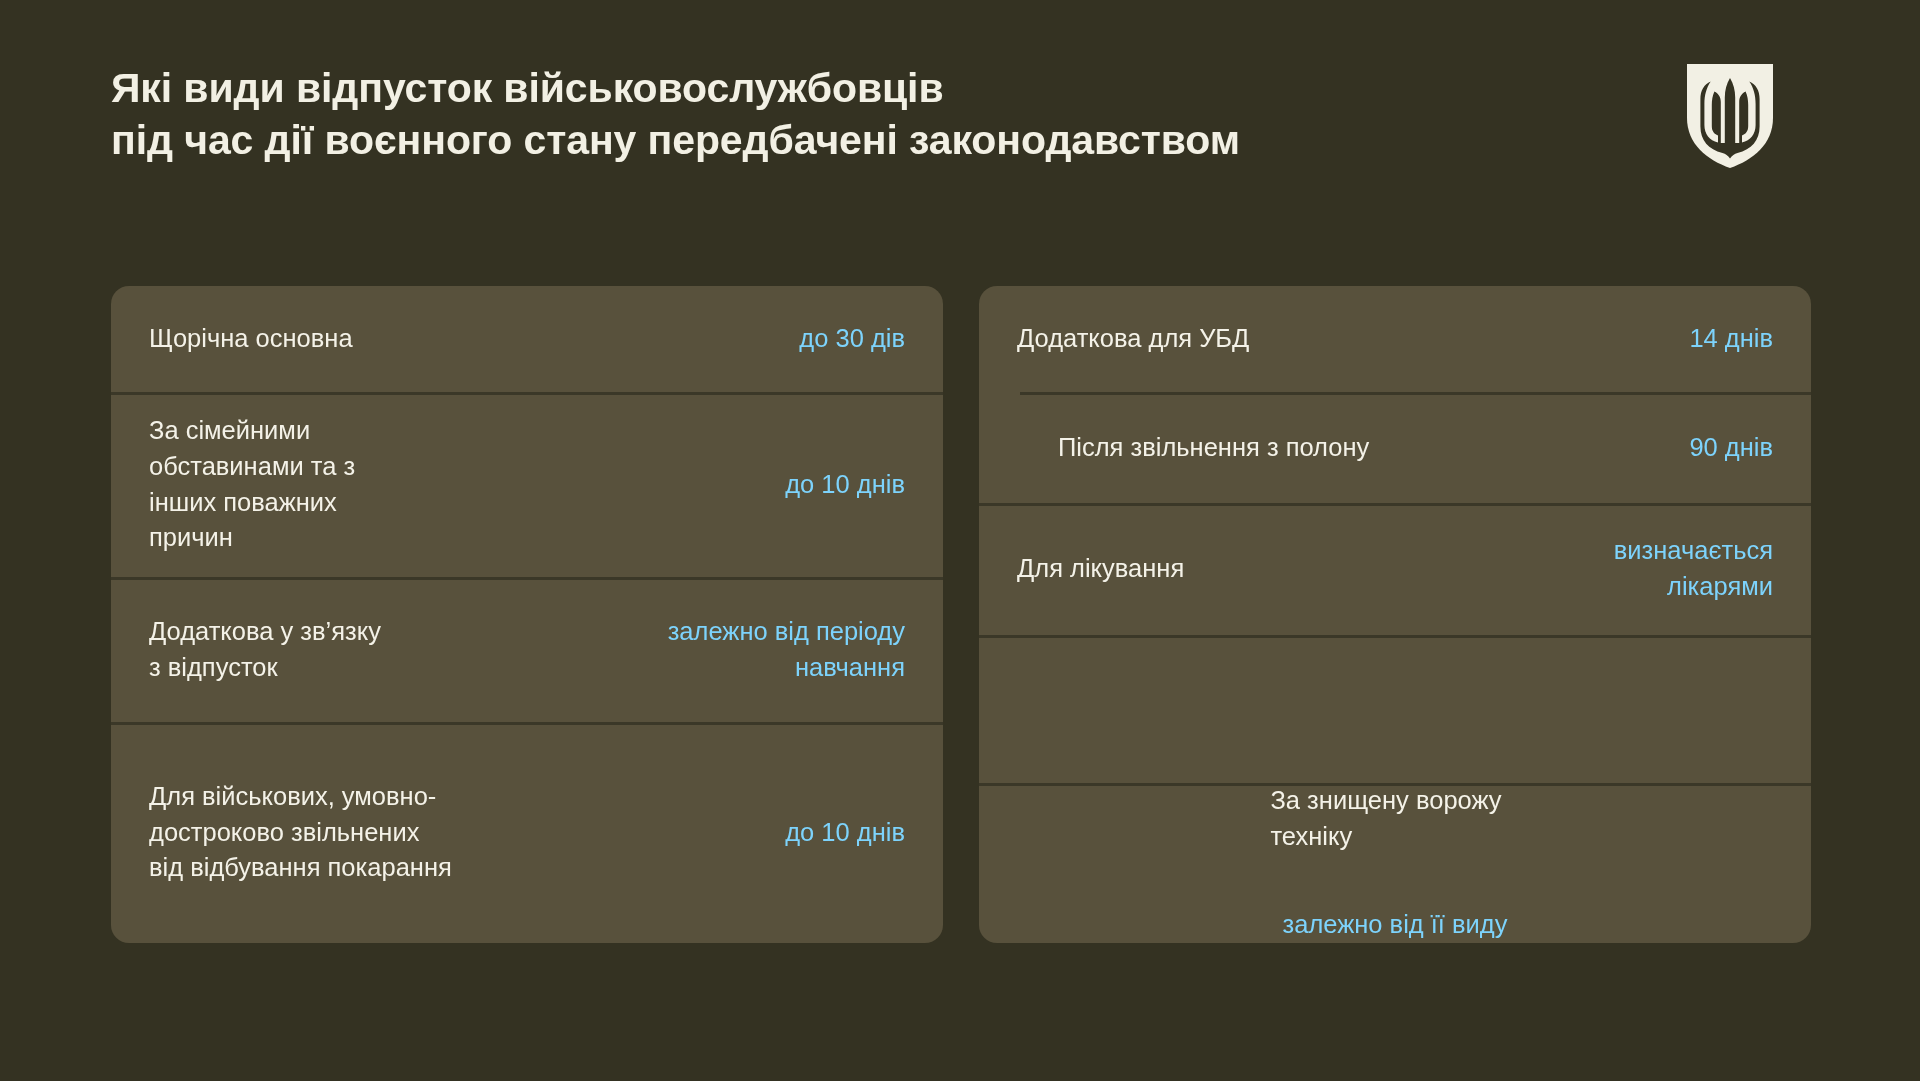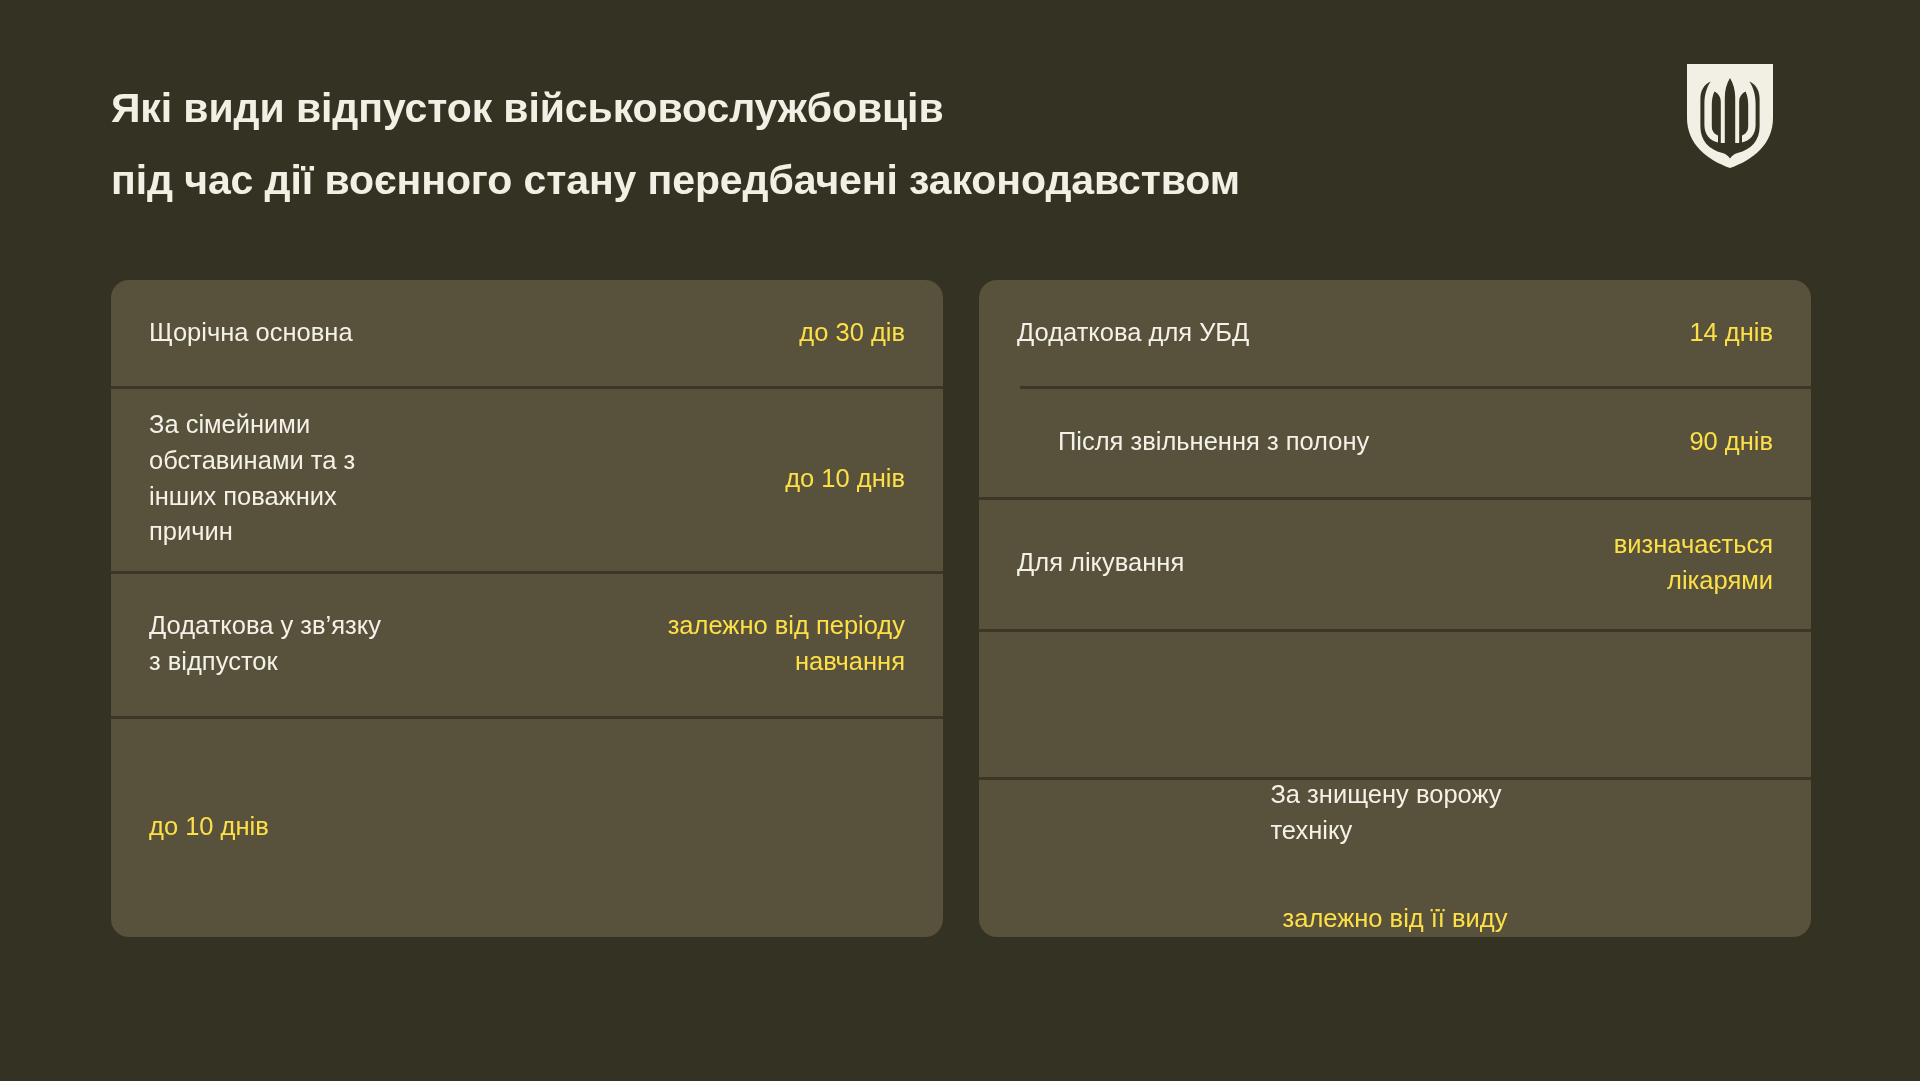--- a/index.html
+++ b/index.html
@@ -38,34 +38,33 @@
     max-width: 1560px;
   }
 
   .title-line {
     color: #f2f0e4;
     font-size: 41px;
     font-weight: bold;
     line-height: 1.28;
     letter-spacing: -0.1px;
     white-space: nowrap;
-    margin-top: 20px;
   }
 
   .emblem {
     margin-top: 2px;
     margin-right: 38px;
     flex: 0 0 auto;
   }
 
   
   .columns {
     position: absolute;
     left: 111px;
-    top: 280px;
+    top: 286px;
     width: 1700px;
     display: flex;
     gap: 36px;
   }
 
   .card {
     background: #58513c;
     border-radius: 18px;
     overflow: hidden;
     flex: 0 0 auto;
@@ -99,21 +98,21 @@
     font-size: 25.5px;
     line-height: 1.40;
     font-weight: normal;
     text-align: left;
     flex: 1 1 auto;
     padding-right: 18px;
     white-space: pre-line;
   }
 
   .row-value {
-    color: #fde047;
+    color: #7dd3fc;
     font-size: 25.5px;
     line-height: 1.40;
     font-weight: normal;
     text-align: right;
     flex: 0 0 auto;
     white-space: pre-line;
   }
 
   
   .h-106 { height: 106px; }
@@ -194,20 +193,23 @@
       </div>
 
       <div class="row h-145">
         <div class="row-label">Додаткова у зв’язку
 з відпусток</div>
         <div class="row-value">залежно від періоду
 навчання</div>
       </div>
 
       <div class="row h-222" style="height:221px">
+        <div class="row-label">Для військових, умовно-
+достроково звільнених
+від відбування покарання</div>
         <div class="row-value">до 10 днів</div>
       </div>
 
     </div>
 
     <div class="card right">
 
       <div class="row h-106">
         <div class="row-label">Додаткова для УБД</div>
         <div class="row-value">14 днів</div>

